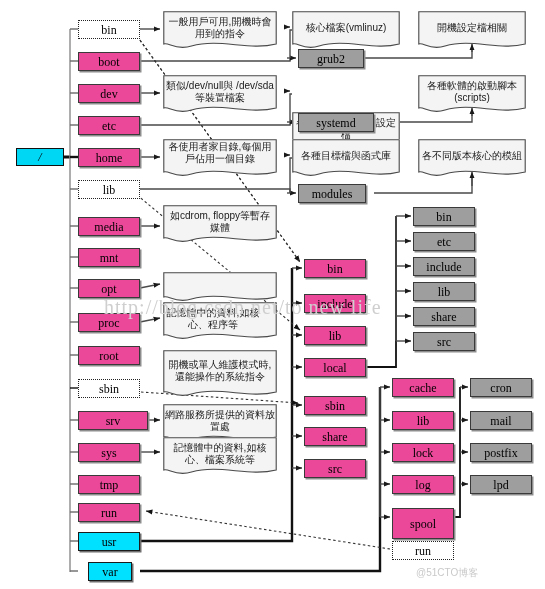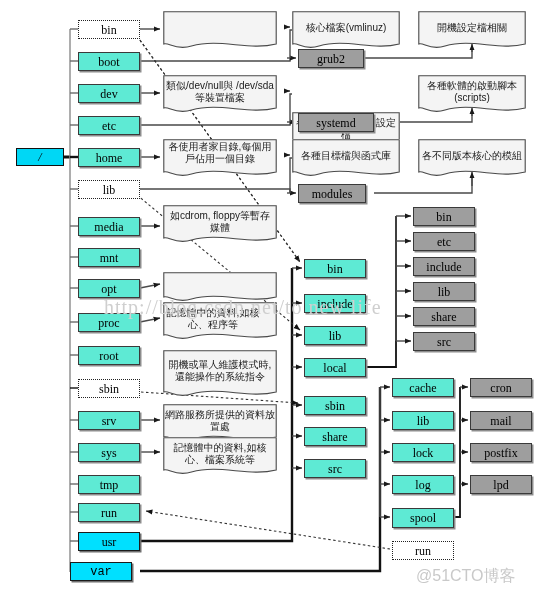--- a/index.html
+++ b/index.html
@@ -4,39 +4,39 @@
 <style>
   html,body{margin:0;padding:0;background:#ffffff;}
   body{width:545px;height:589px;position:relative;overflow:hidden;
        font-family:"Liberation Serif","DejaVu Serif",serif;}
   #stage{position:absolute;left:0;top:0;width:545px;height:589px;}
   svg#wires{position:absolute;left:0;top:0;width:545px;height:589px;overflow:visible;}
 
   .node{position:absolute;box-sizing:border-box;display:flex;align-items:center;
         justify-content:center;font-size:12px;line-height:1;color:#000;
         text-align:center;z-index:3;}
-  .green{background:#5eead4;border:1.5px solid #3a3a3a;
+  .green{background:#ec4899;border:1.5px solid #3a3a3a;
          box-shadow:1.5px 1.5px 0 0 #8d8d8d;justify-content:center;}
   .grey{background:#9e9e9e;border:1.5px solid #3a3a3a;
         box-shadow:1.5px 1.5px 0 0 #8d8d8d;}
   .cyan{background:#00e0ff;border:1.5px solid #1b1b1b;
         box-shadow:1.5px 1.5px 0 0 #6f6f6f;}
   .white-dot{background:#ffffff;border:1.6px dotted #222;}
   .root{background:#00d7f5;border:1.5px solid #111;font-style:italic;}
 
   .note{position:absolute;box-sizing:border-box;background:#f4f4f4;
         color:#1a1a1a;font-size:10px;line-height:12px;text-align:center;
         display:flex;align-items:center;justify-content:center;
         padding:1px 2px;z-index:2;font-family:"Liberation Sans",sans-serif;}
   .note .inner{width:100%;}
 
   .wm{position:absolute;z-index:6;pointer-events:none;color:#cfcfcf;
       font-family:"Liberation Serif",serif;}
   .wm1{left:104px;top:296px;font-size:20px;letter-spacing:1px;white-space:nowrap;}
-  .wm2{left:416px;top:566px;font-size:16px;color:#c9c9c9;white-space:nowrap;
+  .wm2{left:416px;top:566px;font-size:10px;color:#c9c9c9;white-space:nowrap;
        font-family:"Liberation Sans",sans-serif;}
   .caption{position:absolute;left:175px;top:580px;font-size:10px;color:#c8c8c8;
            white-space:nowrap;font-family:"Liberation Sans",sans-serif;z-index:5;}
 </style>
 </head>
 <body>
 
 <div id="stage">
 
   <svg id="wires" viewBox="0 0 545 589" xmlns="http://www.w3.org/2000/svg">
@@ -211,36 +211,36 @@
       </div>
       <div class="node green" style="left: 78px; top: 313px; width: 62px; height: 19px;">
         <span>proc</span>
       </div>
       <div class="node green" style="left: 78px; top: 346px; width: 62px; height: 19px;">
         <span>root</span>
       </div>
       <div class="node white-dot" style="left: 78px; top: 379px; width: 62px; height: 19px;">
         <span>sbin</span>
       </div>
-      <div class="node green" style="left: 78px; top: 411px; width: 62px; height: 19px;">
+      <div class="node green" style="left: 78px; top: 411px; width: 70px; height: 19px;">
         <span>srv</span>
       </div>
       <div class="node green" style="left: 78px; top: 443px; width: 62px; height: 19px;">
         <span>sys</span>
       </div>
       <div class="node green" style="left: 78px; top: 475px; width: 62px; height: 19px;">
         <span>tmp</span>
       </div>
       <div class="node green" style="left: 78px; top: 503px; width: 62px; height: 19px;">
         <span>run</span>
       </div>
       <div class="node cyan" style="left: 78px; top: 532px; width: 62px; height: 19px;">
         <span>usr</span>
       </div>
-      <div class="node cyan" style="left: 70px; top: 562px; width: 62px; height: 19px; font-family: Liberation Mono, monospace;">
+      <div class="node cyan" style="left: 88px; top: 562px; width: 44px; height: 19px;">
         <span>var</span>
       </div>
       <div class="node grey" style="left: 298px; top: 49px; width: 66px; height: 19px;">
         <span>grub2</span>
       </div>
       <div class="node grey" style="left: 298px; top: 113px; width: 76px; height: 19px;">
         <span>systemd</span>
       </div>
       <div class="node grey" style="left: 298px; top: 184px; width: 68px; height: 19px;">
         <span>modules</span>
@@ -289,21 +289,21 @@
       </div>
       <div class="node green" style="left: 392px; top: 411px; width: 62px; height: 19px;">
         <span>lib</span>
       </div>
       <div class="node green" style="left: 392px; top: 443px; width: 62px; height: 19px;">
         <span>lock</span>
       </div>
       <div class="node green" style="left: 392px; top: 475px; width: 62px; height: 19px;">
         <span>log</span>
       </div>
-      <div class="node green" style="left: 392px; top: 508px; width: 62px; height: 20px;">
+      <div class="node green" style="left: 392px; top: 508px; width: 62px; height: 31px;">
         <span>spool</span>
       </div>
       <div class="node white-dot" style="left: 392px; top: 541px; width: 62px; height: 19px;">
         <span>run</span>
       </div>
       <div class="node grey" style="left: 470px; top: 378px; width: 62px; height: 19px;">
         <span>cron</span>
       </div>
       <div class="node grey" style="left: 470px; top: 411px; width: 62px; height: 19px;">
         <span>mail</span>
@@ -313,20 +313,21 @@
       </div>
       <div class="node grey" style="left: 470px; top: 475px; width: 62px; height: 19px;">
         <span>lpd</span>
       </div>
     </div>
   <div id="notes">
       <div class="note" style="left: 163px; top: 11px; width: 114px; height: 33px;">
         <svg width="114" height="42" viewBox="0 0 114 42" style="position: absolute; left: 0px; top: 0px; z-index: 0;">
           <path d="M0.8,0.8 L113.2,0.8 L113.2,33 C85.5,40 57,27 28.5,35 C12.825000000000001,40 5.7,31 0.8,33 Z" fill="#f4f4f4" stroke="#4a4a4a" stroke-width="1.1"></path>
         </svg>
+        <div class="inner" style="position: relative; z-index: 1;">一般用戶可用,開機時會用到的指令</div>
       </div>
       <div class="note" style="left: 292px; top: 11px; width: 108px; height: 33px;">
         <svg width="108" height="42" viewBox="0 0 108 42" style="position: absolute; left: 0px; top: 0px; z-index: 0;">
           <path d="M0.8,0.8 L107.2,0.8 L107.2,33 C81,40 54,27 27,35 C12.15,40 5.4,31 0.8,33 Z" fill="#f4f4f4" stroke="#4a4a4a" stroke-width="1.1"></path>
         </svg>
         <div class="inner" style="position: relative; z-index: 1;">核心檔案(vmlinuz)</div>
       </div>
       <div class="note" style="left: 418px; top: 11px; width: 108px; height: 33px;">
         <svg width="108" height="42" viewBox="0 0 108 42" style="position: absolute; left: 0px; top: 0px; z-index: 0;">
           <path d="M0.8,0.8 L107.2,0.8 L107.2,33 C81,40 54,27 27,35 C12.15,40 5.4,31 0.8,33 Z" fill="#f4f4f4" stroke="#4a4a4a" stroke-width="1.1"></path>

